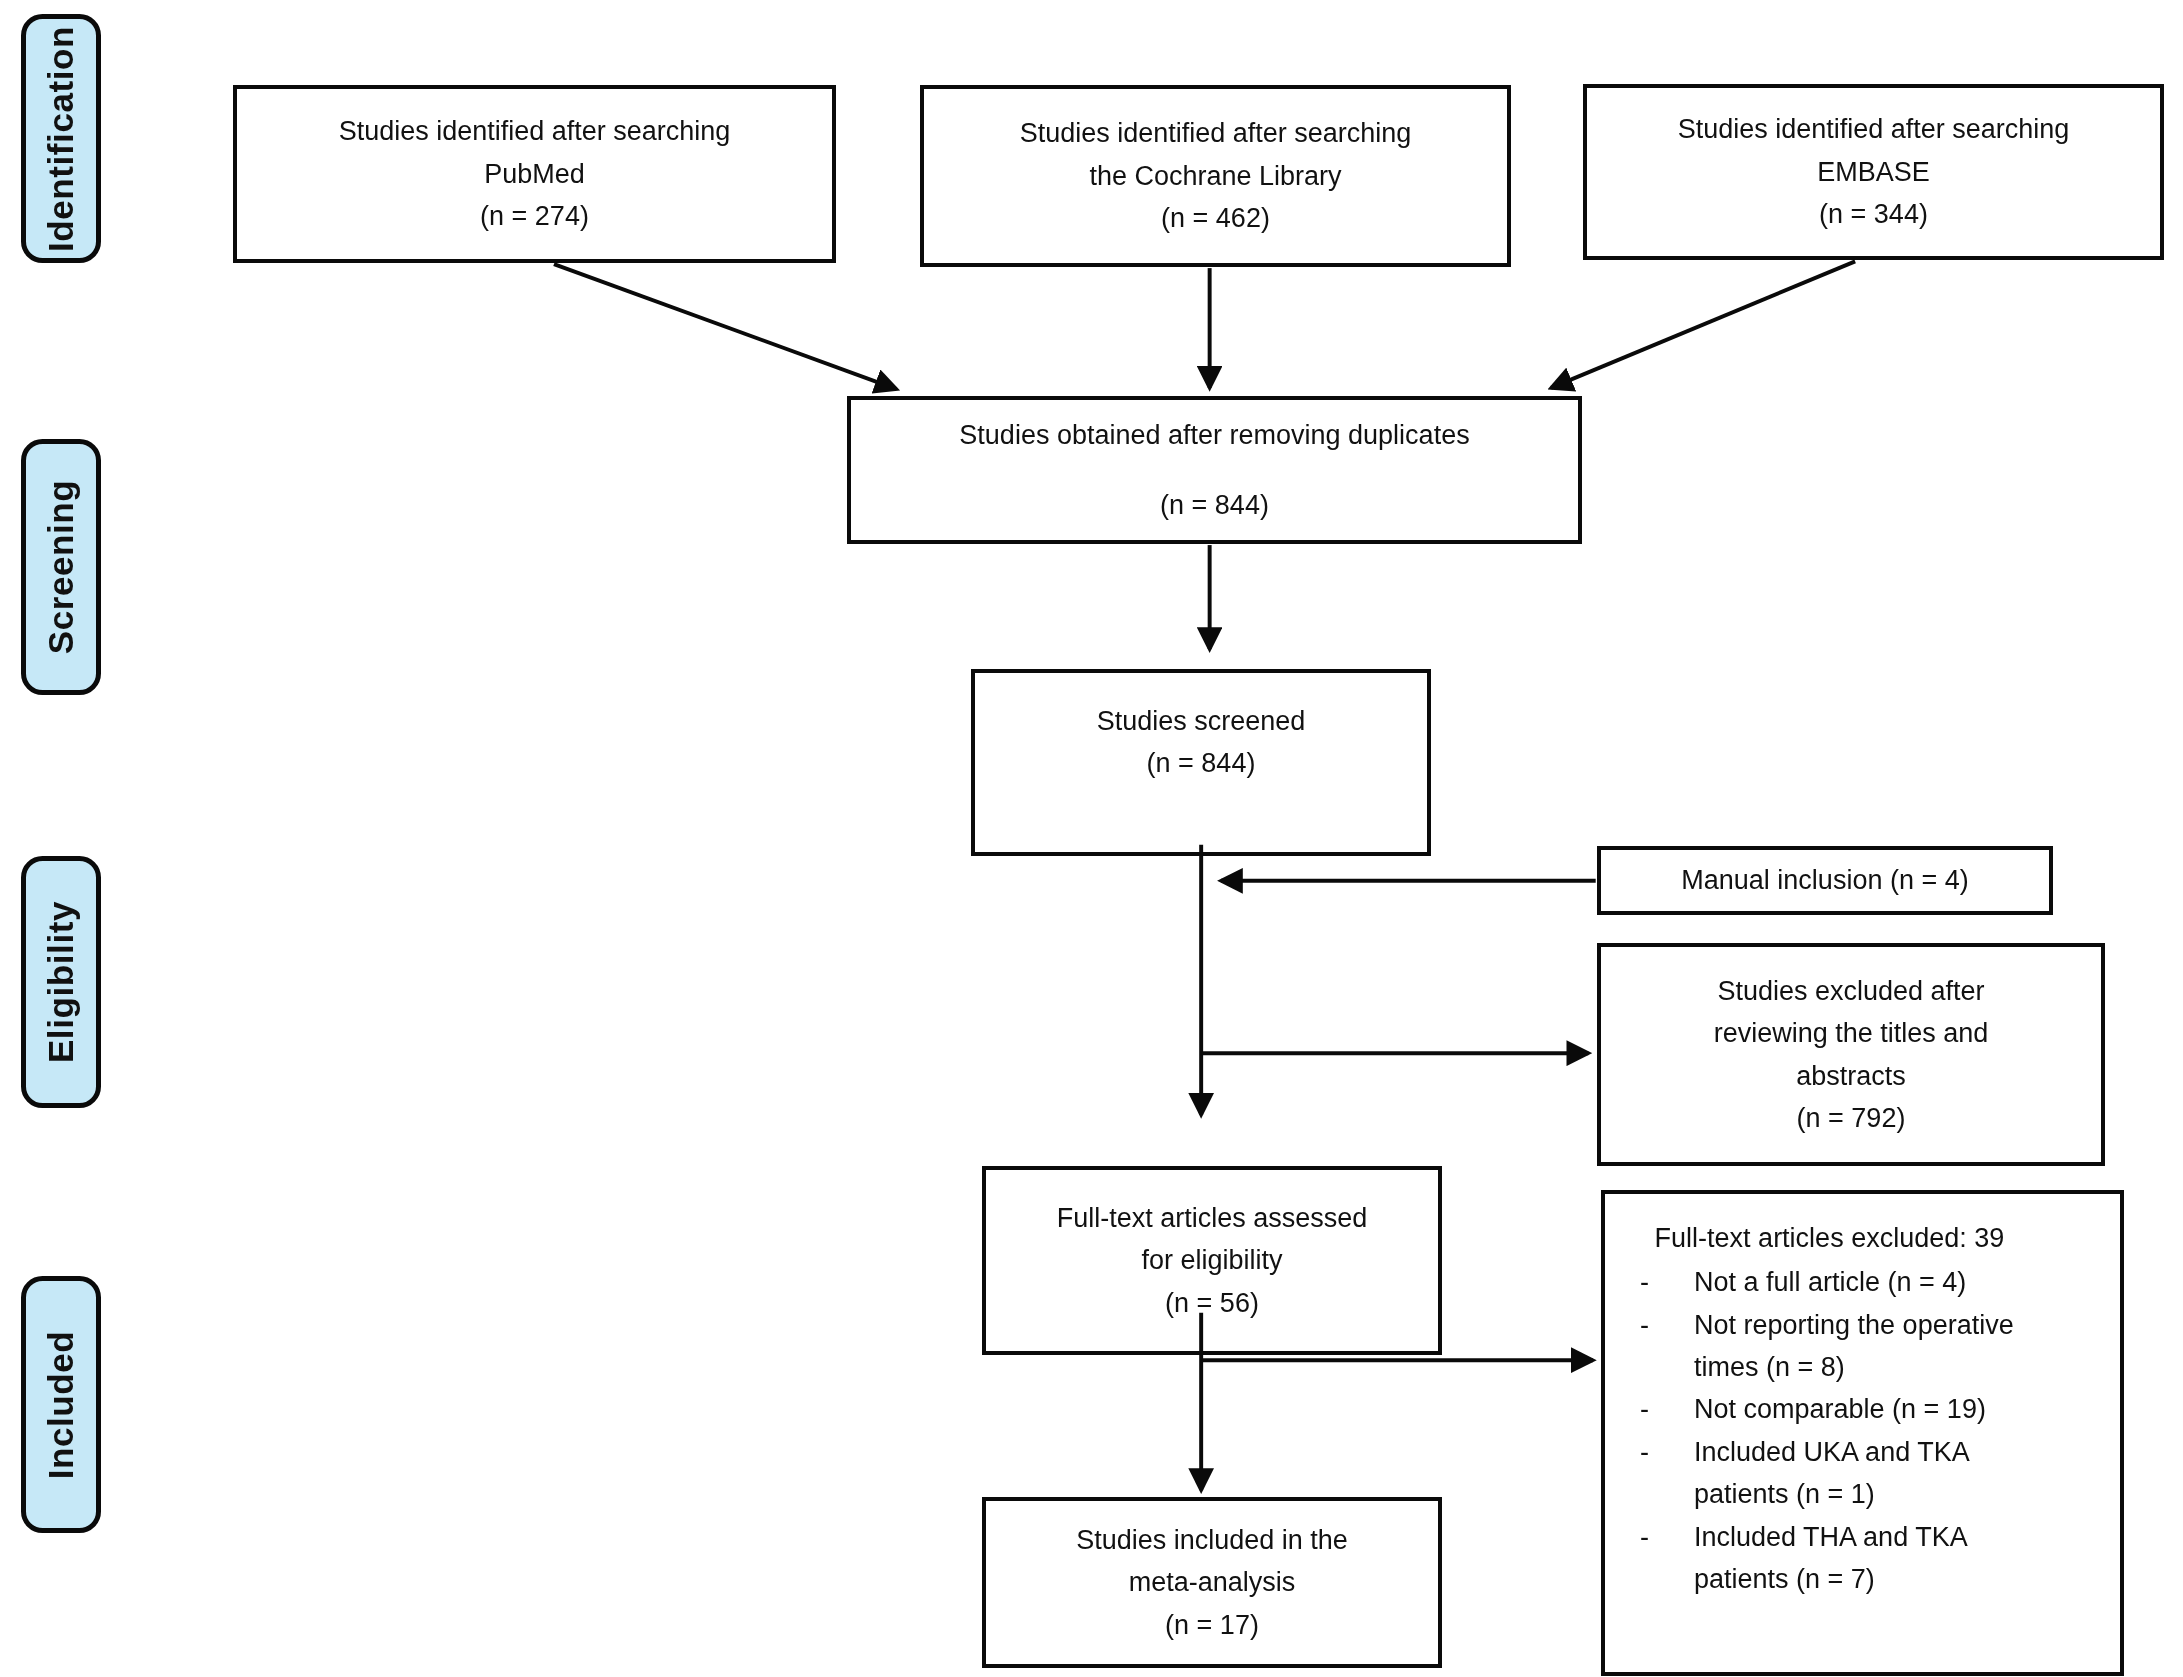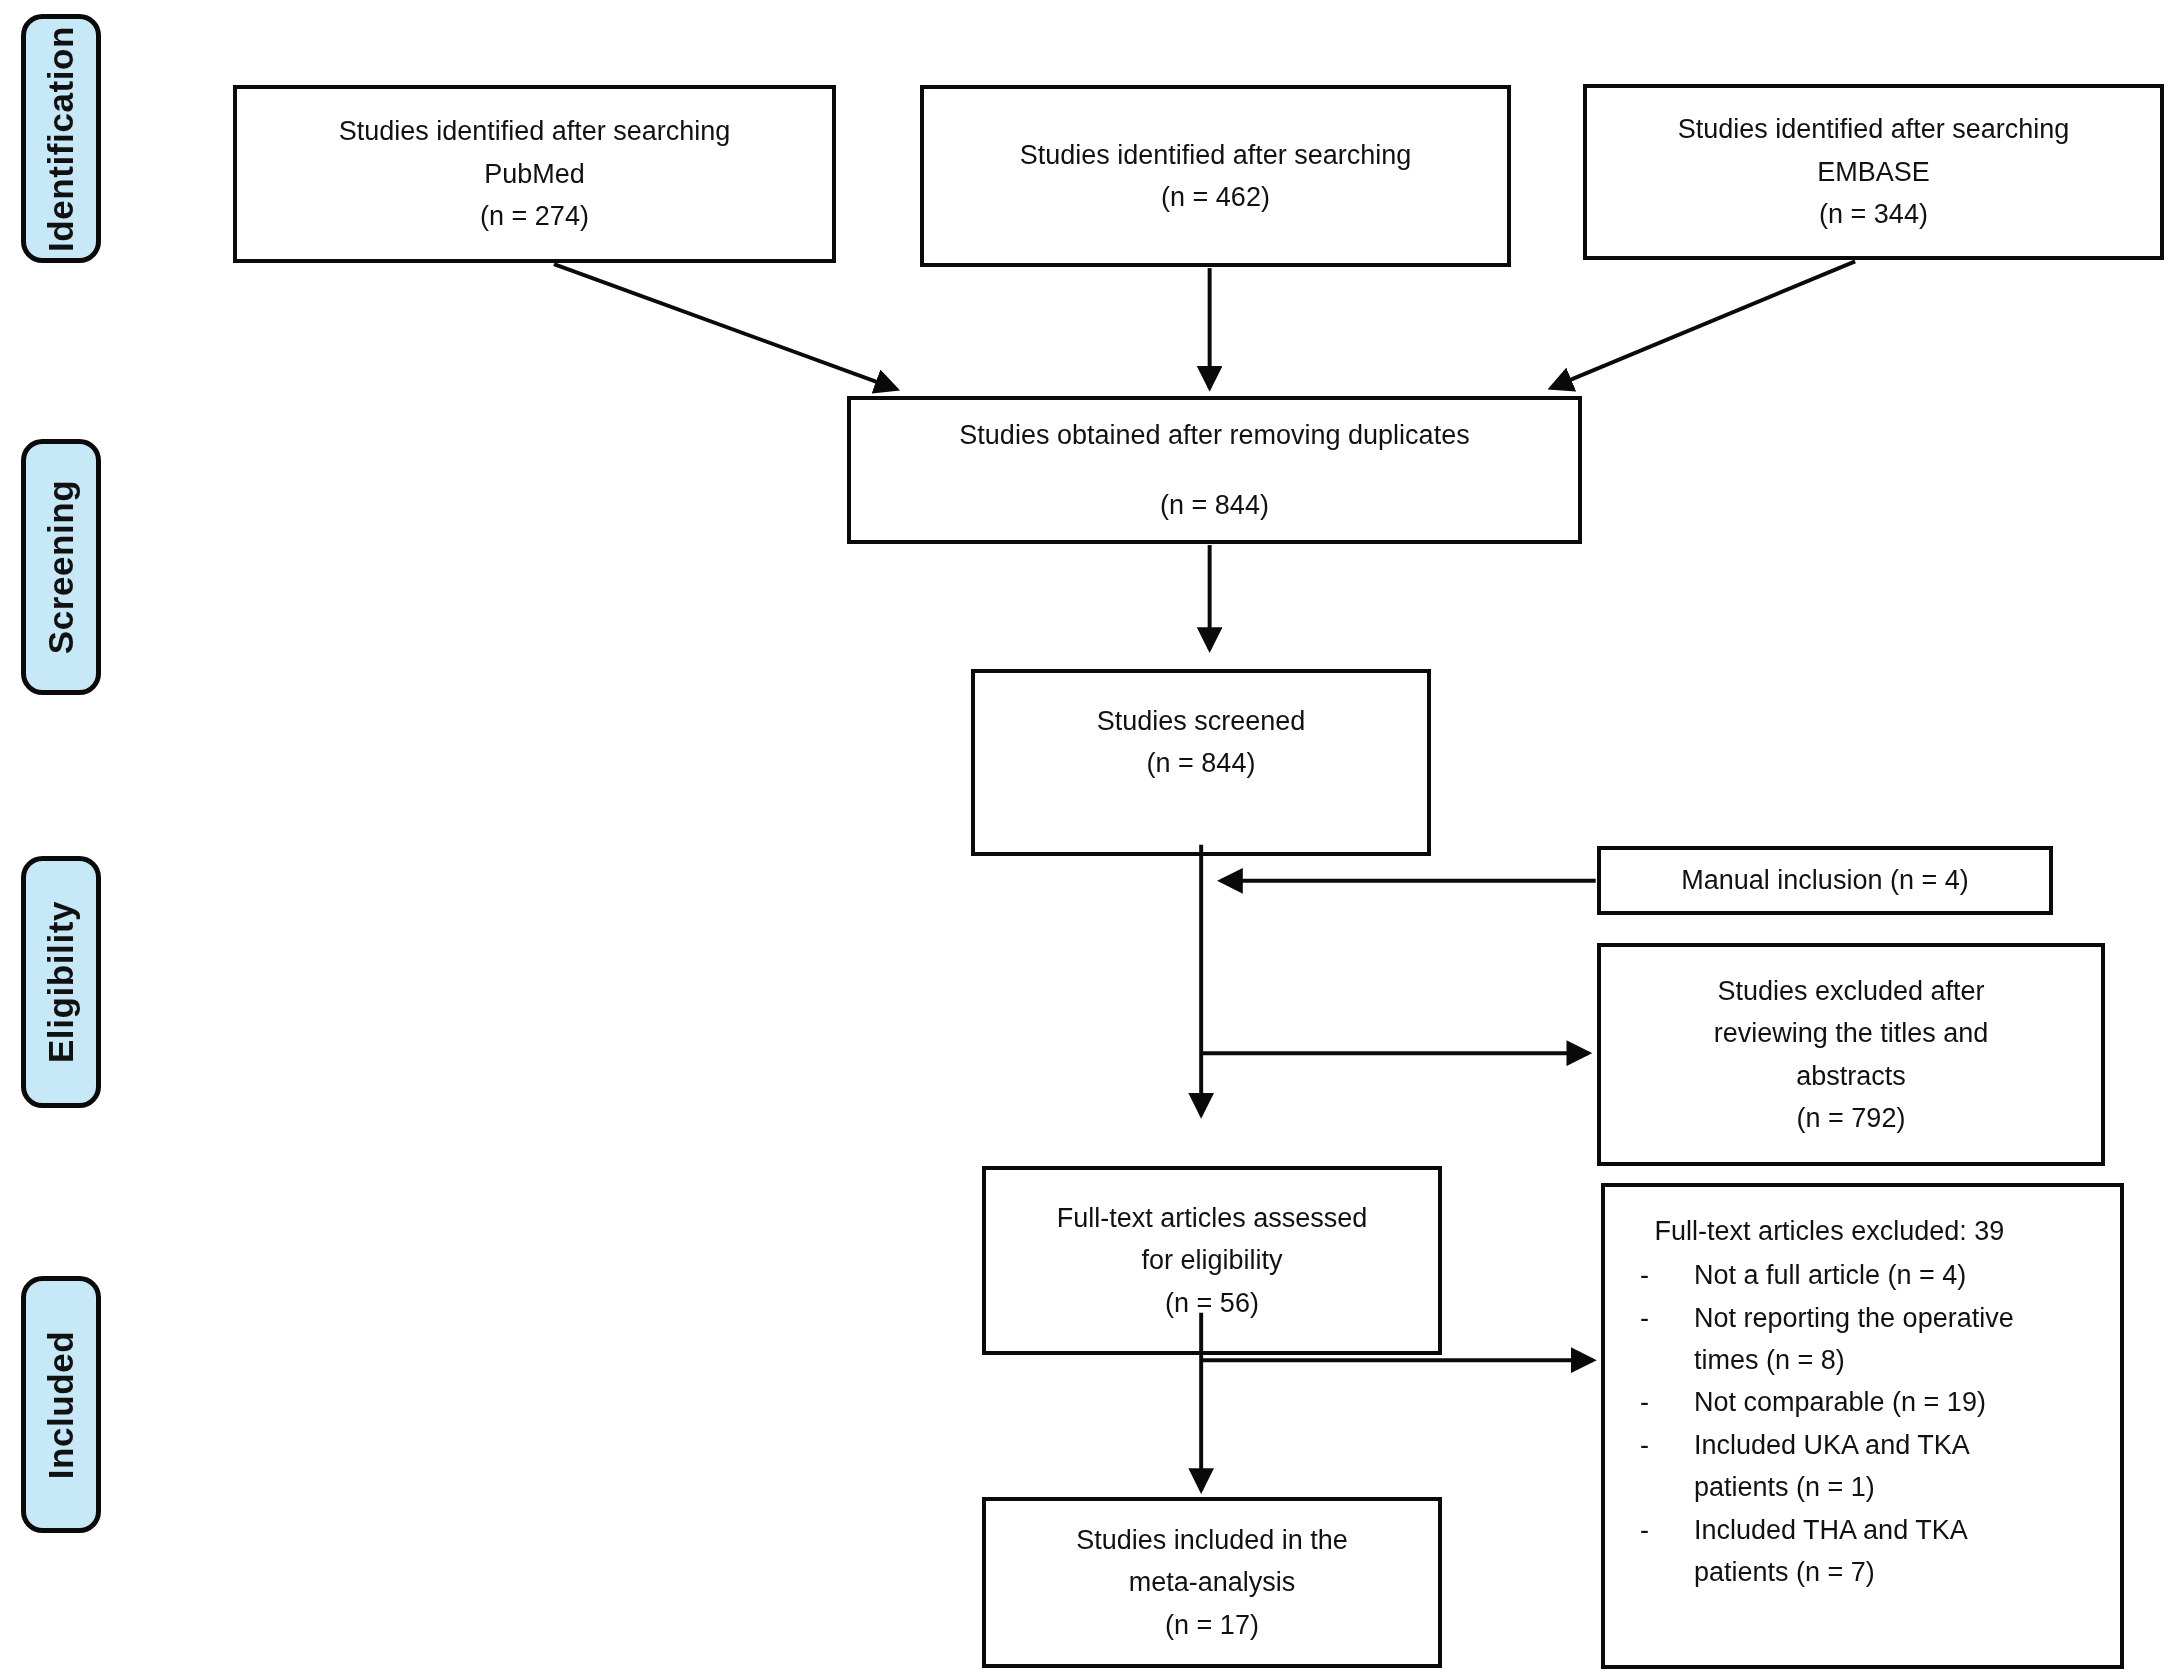--- a/index.html
+++ b/index.html
@@ -49,20 +49,21 @@
     line-height: 1.57;
     color: #111;
   }
   .box .line { display: block; }
   
   .box.listbox {
     align-items: flex-start;
     justify-content: flex-start;
     text-align: left;
     padding: 22.6px 17px 17px 27px;
+    margin-top: 7px;
   }
   .listbox .heading {
     margin: 0 0 2.3px 22.6px;
   }
   .listbox ul {
     list-style: none;
     margin: 0;
     padding: 0;
   }
   .listbox li {
@@ -106,20 +107,21 @@
   </div>
 
   <div class="box" style="left:233px; top:85px; width:603px; height:178px;">
     <span class="line">Studies identified after searching</span>
     <span class="line">PubMed</span>
     <span class="line">(n = 274)</span>
   </div>
 
   <div class="box" style="left:920px; top:85px; width:591px; height:182px;">
     <span class="line">Studies identified after searching</span>
+    <span class="line">the Cochrane Library</span>
     <span class="line">(n = 462)</span>
   </div>
 
   <div class="box" style="left:1583px; top:84px; width:581px; height:176px;">
     <span class="line">Studies identified after searching</span>
     <span class="line">EMBASE</span>
     <span class="line">(n = 344)</span>
   </div>
 
   <div class="box" style="left:847px; top:396px; width:735px; height:148px;gap:28px;">

